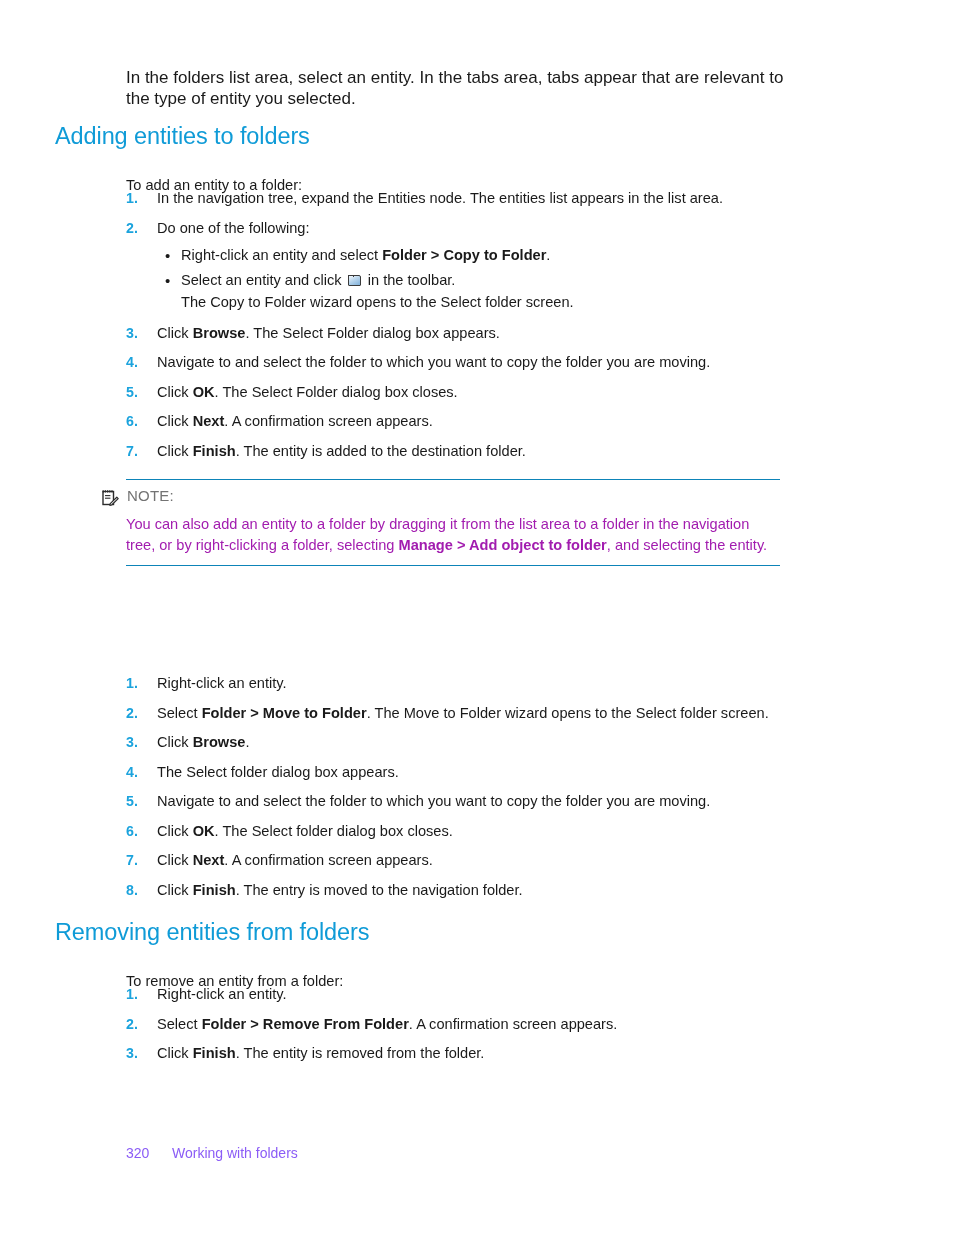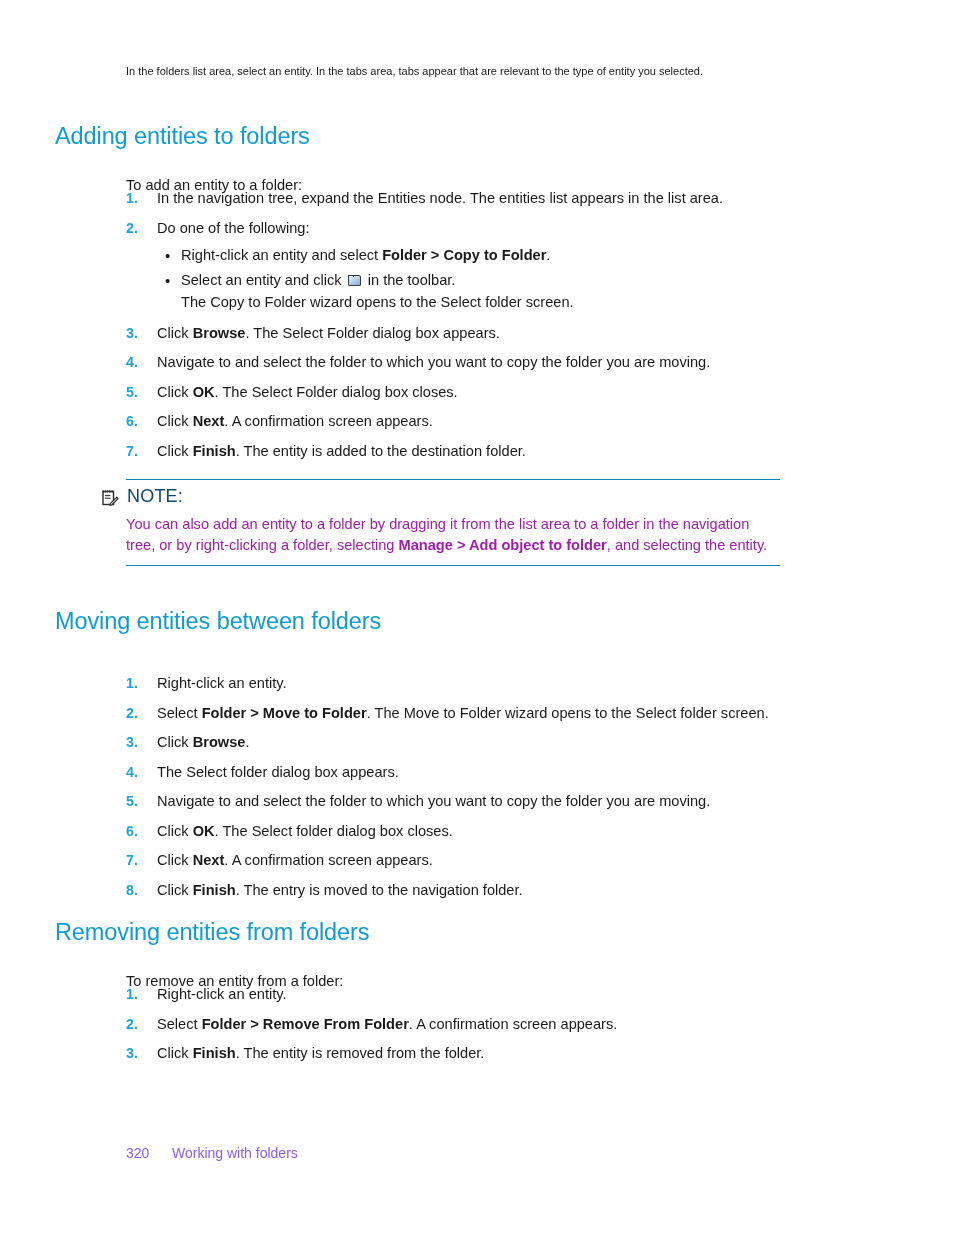--- a/index.html
+++ b/index.html
@@ -21,21 +21,21 @@
     height: 1235px;
     box-sizing: border-box;
   }
 
   
   .intro-para {
     position: absolute;
     left: 126px;
     top: 50px;
     width: 664px;
-    font-size: 11px;
+    font-size: 17px;
     line-height: 21px;
     color: #1a1a1a;
   }
 
   h2.section-heading {
     position: absolute;
     left: 55px;
     margin: 0;
     font-size: 23.5px;
     font-weight: normal;
@@ -155,22 +155,22 @@
   }
   .note-icon {
     width: 17px;
     height: 18px;
     position: relative;
     flex: 0 0 auto;
     margin-top: 2px;
   }
   .note-label {
     margin-left: 8px;
-    color: #0c4a6e;
-    font-size: 18px;
+    color: #737373;
+    font-size: 15px;
     letter-spacing: 0.2px;
     line-height: 18px;
   }
   .note-body {
     margin-left: 24px;
     margin-top: 7px;
     margin-bottom: 9px;
     font-size: 14.6px;
     line-height: 21px;
     width: 650px;
@@ -264,21 +264,20 @@
           <line x1="3" y1="9.2" x2="8.4" y2="9.2" stroke="#2b2b2b" stroke-width="1.1"></line>
           <path d="M8.2 14.6 L14.8 8.2 L16.2 9.6 L9.6 16 L7.9 16.4 Z" fill="#ffffff" stroke="#2b2b2b" stroke-width="1.2" stroke-linejoin="round"></path>
         </svg>
       </span>
       <span class="note-label">NOTE:</span>
     </div>
     <div class="note-body"><span>You can also add an entity to a folder by dragging it from the list area to a folder in the navigation tree, or by right-clicking a folder, selecting </span><b>Manage &gt; Add object to folder</b><span>, and selecting the entity.</span></div>
     <div class="note-rule"></div>
   </div>
 
-  <h2 class="section-heading" style="top:609px;">Moving entities between folders</h2>
 
 
   <ol class="steps" style="top:673px;">
     <li>
       <span class="num">1.</span>
       <span>Right-click an entity.</span>
     </li>
     <li>
       <span class="num">2.</span>
       <span>Select </span><b>Folder &gt; Move to Folder</b><span>. The Move to Folder wizard opens to the Select folder screen.</span>

